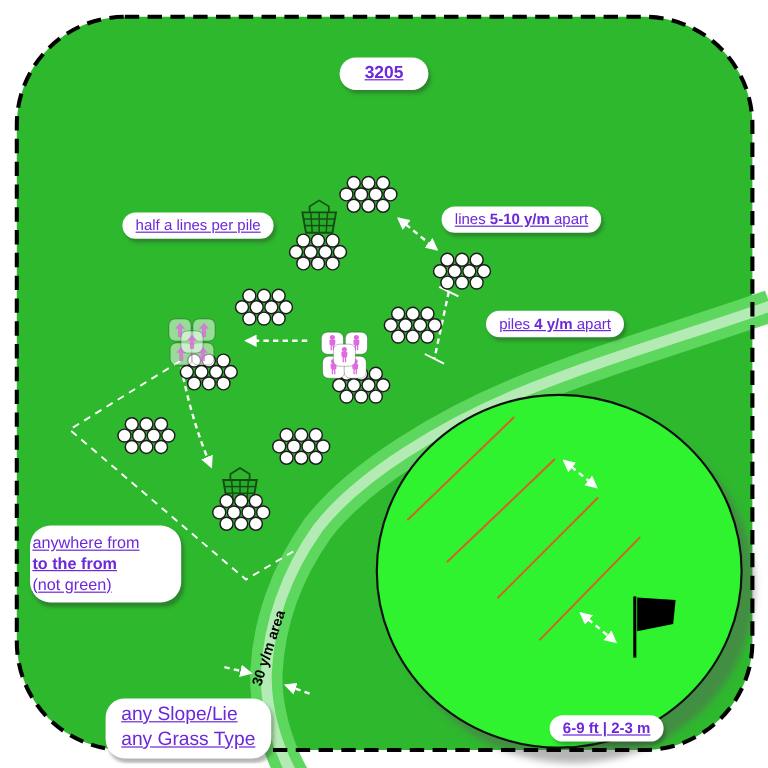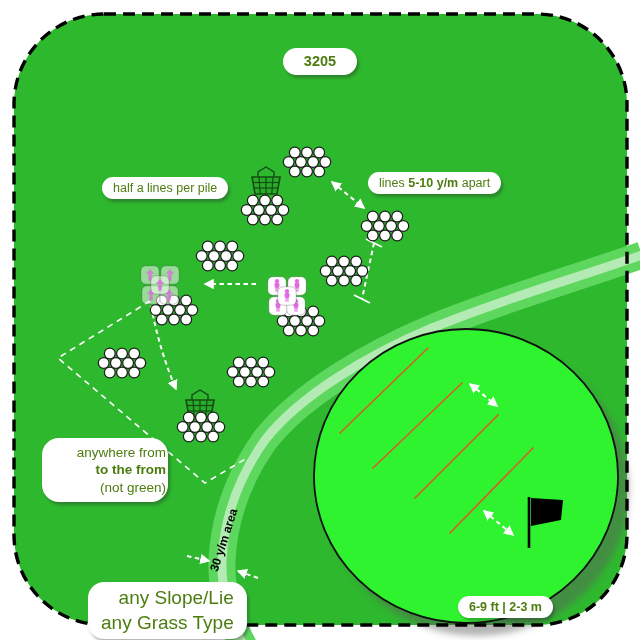--- a/index.html
+++ b/index.html
@@ -1,32 +1,32 @@
 <!DOCTYPE html>
 <html><head>
 <meta charset="utf-8">
 <style>
   html,body{margin:0;padding:0;background:#fff;}
   .stage{position:relative;width:640px;height:640px;background:#fff;overflow:hidden;
          font-family:"Liberation Sans",sans-serif;}
   .stage svg{position:absolute;left:0;top:0;}
-  .pill{position:absolute;background:#fff;color:#4d7c0f;border-radius:13px;
+  .pill{position:absolute;background:#fff;color:#6d28d9;border-radius:13px;
         font-size:12.5px;line-height:1.3;padding:3px 11px;white-space:nowrap;
-        box-shadow:2px 3px 3px rgba(40,40,40,.35);}
+        box-shadow:2px 3px 3px rgba(40,40,40,.35);text-decoration:underline;}
   .pill b{font-weight:bold;}
   .badge{left:283px;top:48px;width:74px;height:27px;padding:0;border-radius:14px;
          display:flex;align-items:center;justify-content:center;
          font-weight:bold;font-size:14.5px;}
   .lbl-bucket{left:102px;top:177px;}
   .lbl-lines{left:368px;top:172px;}
   .lbl-piles{left:405px;top:259px;}
-  .box-anywhere{left:42px;top:438px;width:122px;text-align:right;border-radius:17px;
+  .box-anywhere{left:25px;top:438px;width:122px;text-align:left;border-radius:17px;
                 padding:6px 2px;font-size:13.5px;line-height:1.28;white-space:normal;}
   .box-anywhere .bold{font-weight:bold;}
-  .lbl-slope{left:88px;top:582px;text-align:right;font-size:19px;border-radius:16px;
+  .lbl-slope{left:88px;top:582px;text-align:left;font-size:16px;border-radius:16px;
              padding:4px 13px;}
   .lbl-gspace{left:493px;top:374px;font-weight:bold;}
   .lbl-hdist{left:458px;top:548px;font-weight:bold;margin-top:48px;}
   .band-text{position:absolute;left:191px;top:533px;background:none;box-shadow:none;
              color:#000;font-weight:bold;font-size:12px;white-space:nowrap;
              transform:rotate(-72deg);transform-origin:center;}
   .field-fill{fill:var(--field);}
   .border-dash{fill:none;stroke:#000;stroke-width:3.4;stroke-dasharray:12 7;}
   .band-main{fill:none;stroke:var(--band);stroke-width:27;}
   .band-stripe{fill:none;stroke:var(--stripe);stroke-width:9;}
@@ -266,20 +266,21 @@
       <polygon points="531,498 563,500 561,520 531,526" fill="#000"></polygon>
     </g>
   </svg>
 
   <div class="pill badge">3205</div>
 
   <div class="pill lbl-bucket">half a lines per pile</div>
 
   <div class="pill lbl-lines"><span>lines </span><b>5-10 y/m</b><span> apart</span></div>
 
+  <div class="pill lbl-piles"><span>piles </span><b>4 y/m</b><span> apart</span></div>
 
   <div class="pill box-anywhere">
     <div>anywhere from</div>
     <div class="bold">to the from</div>
     <div>(not green)</div>
   </div>
 
   <div class="pill lbl-slope">
     <div>any Slope/Lie</div>
     <div>any Grass Type</div>

